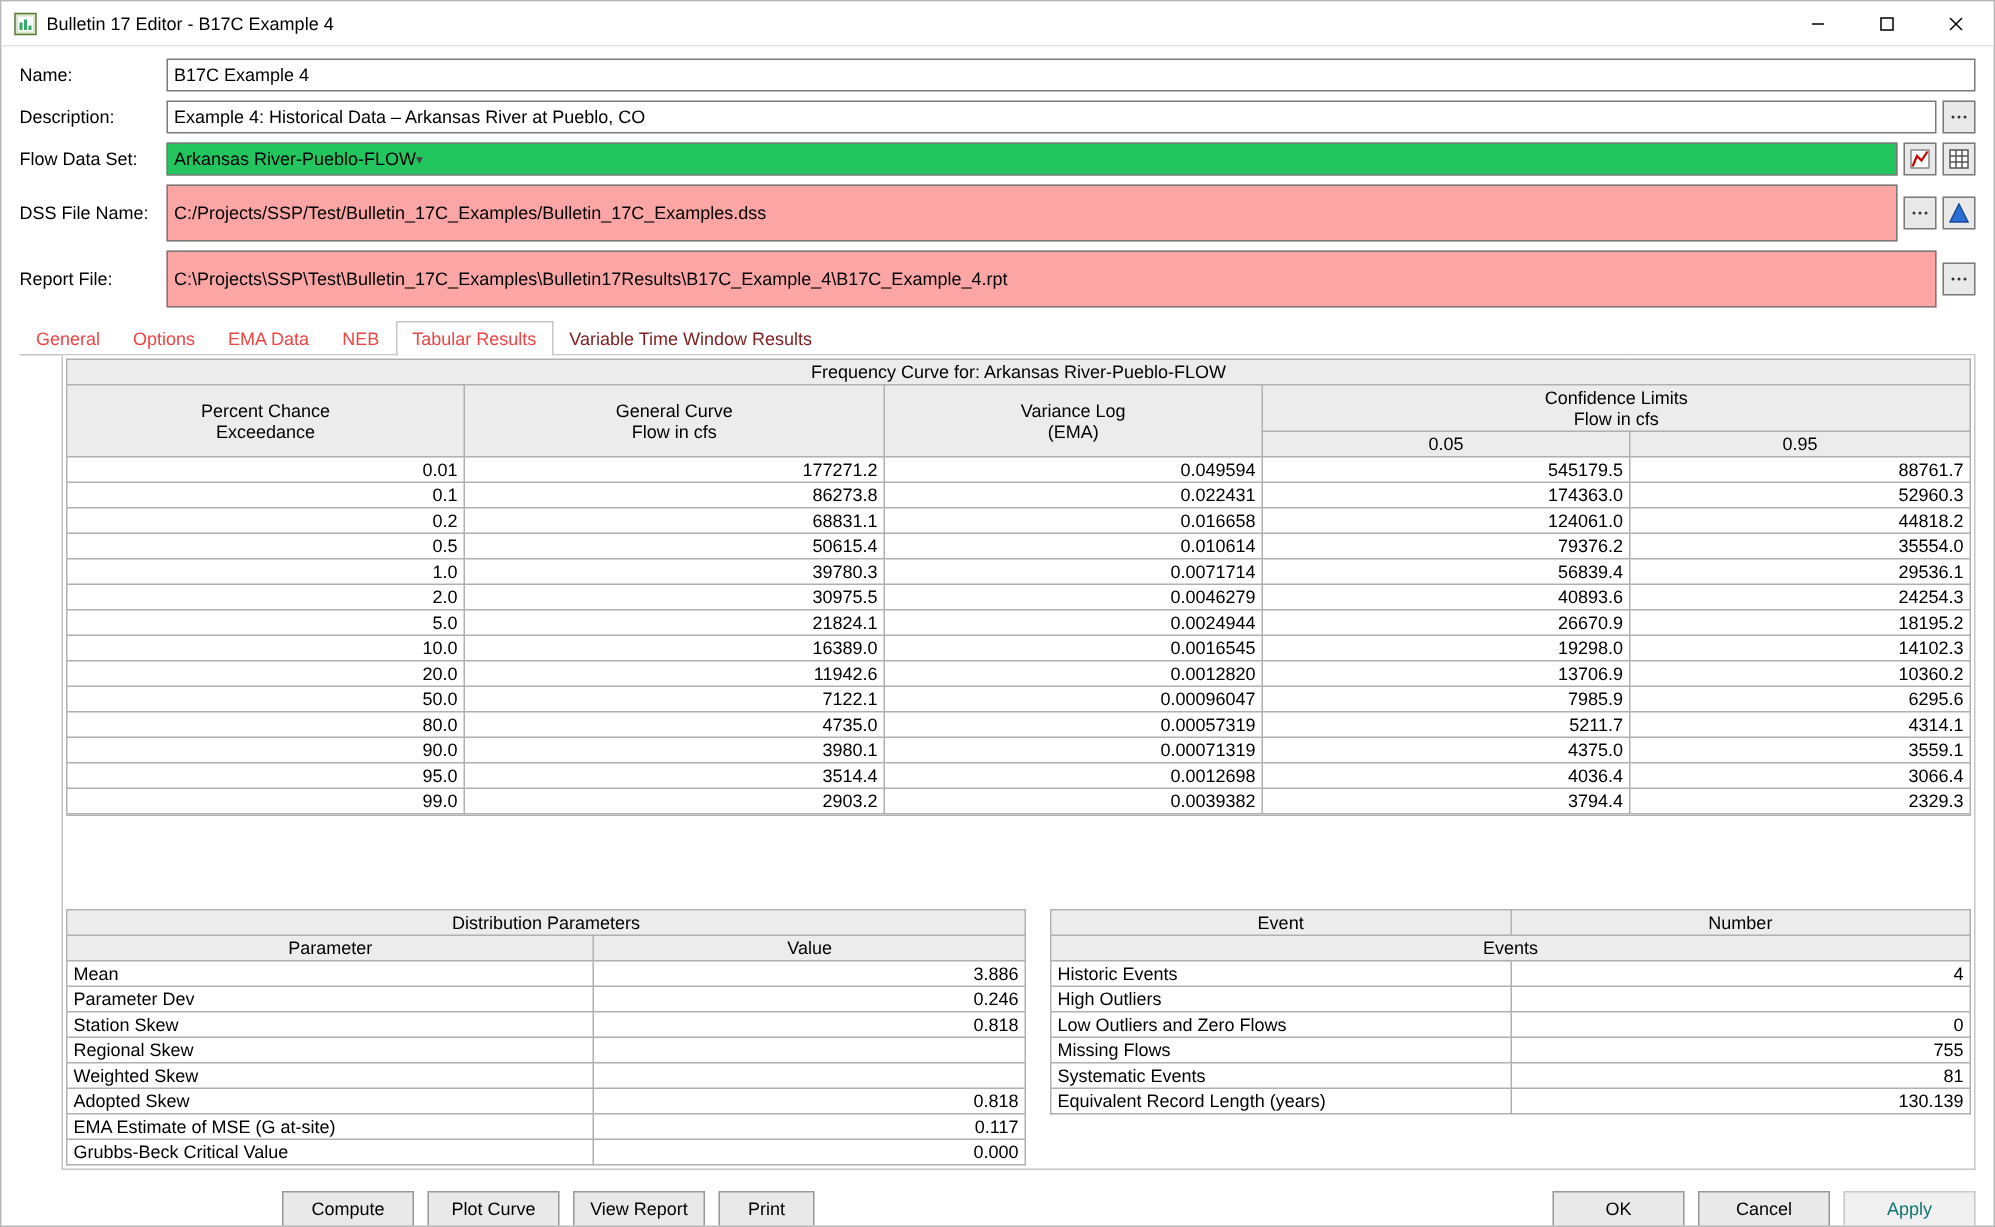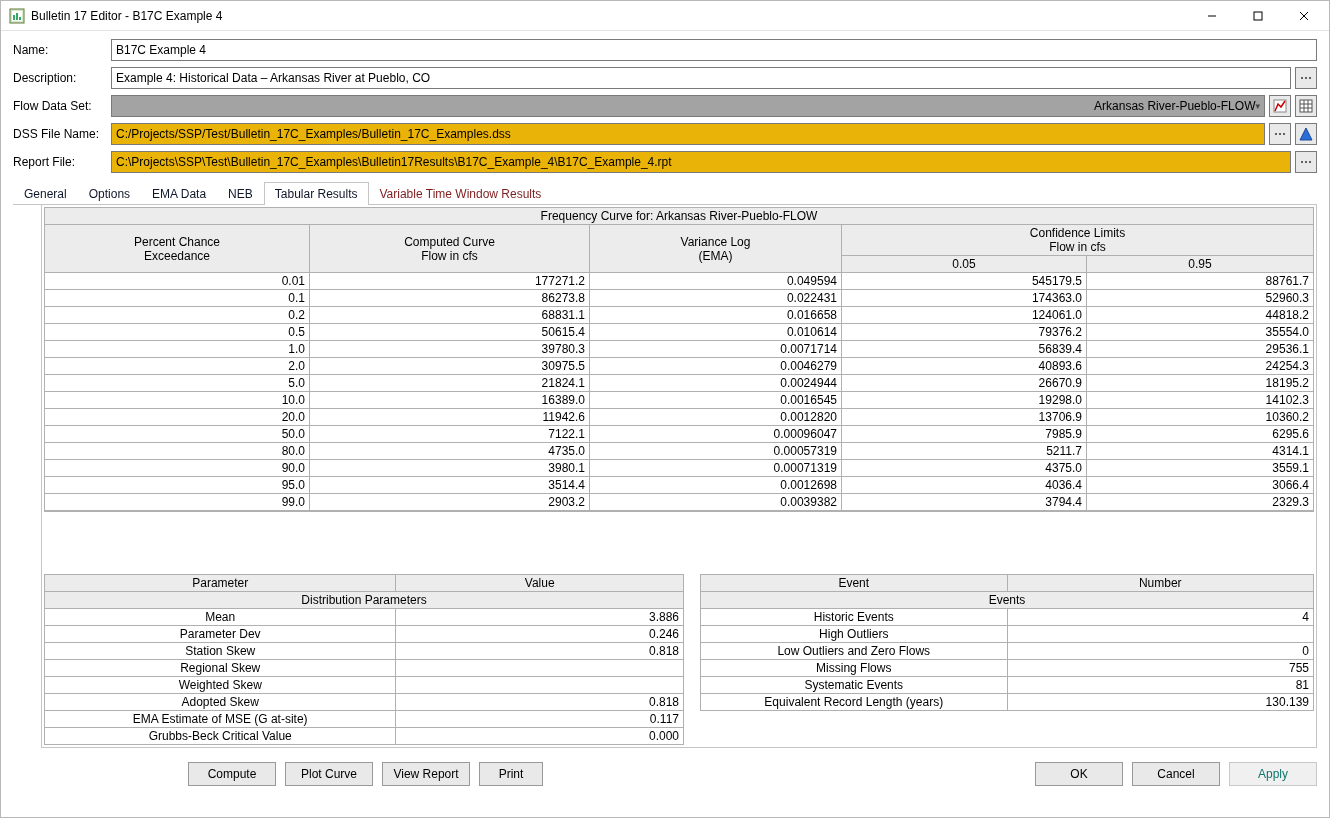--- a/index.html
+++ b/index.html
@@ -54,25 +54,25 @@
     border: 1px solid #7a7a7a;
     background: #ffffff;
     padding: 2px 4px;
     font-family: inherit;
     font-size: 12px;
   }
   .dd {
     flex: 1;
     height: 22px;
     border: 1px solid #7a7a7a;
-    background: #a3a3a3;
+    background: #22c55e;
     padding: 0 4px;
     display: flex;
     align-items: center;
-    justify-content: flex-end;
+    justify-content: flex-start;
   }
   .dd .chev { font-size: 9px; color: #444; }
   .ell-btn {
     width: 22px; height: 22px;
     border: 1px solid #7a7a7a;
     background: #e9e9e9;
     display: flex; align-items: center; justify-content: center;
   }
   .icon-btn {
     width: 22px; height: 22px;
@@ -85,21 +85,21 @@
     border-bottom: 1px solid #c5c5c5;
     margin-top: 8px;
   }
   .tab {
     padding: 4px 10px;
     border: 1px solid transparent;
     border-bottom: none;
     position: relative;
     top: 1px;
     background: transparent;
-    color: #0f172a;
+    color: #ef4444;
   }
   .tab.active {
     background: #ffffff;
     border-color: #c5c5c5;
   }
   .tab.disabled { color: #7f1d1d; }
 
   .tab-body {
     border: 1px solid #c5c5c5;
     border-top: none;
@@ -119,21 +119,21 @@
     height: 16px;
     line-height: 14px;
     background: #fff;
   }
   table.grid th {
     background: #ececec;
     font-weight: normal;
     text-align: center;
   }
   table.grid td.r { text-align: right; }
-  table.grid td.l { text-align: center; }
+  table.grid td.l { text-align: left; }
   .freq-container {
     border: 1px solid #b0b0b0;
     margin-bottom: 8px;
   }
   .freq-blank {
     height: 55px;
     border-top: 1px solid #b0b0b0;
     background: #fff;
   }
   .lower {
@@ -152,21 +152,21 @@
     border: 1px solid #999;
     background: #e9e9e9;
     display: flex;
     align-items: center;
     justify-content: center;
     font-size: 12px;
   }
   .btn.disabled { color: #0f766e; background:#f0f0f0; border-color:#c8c8c8; }
   .spacer { flex: 1; }
   .ro-box {
-    flex:1; height:22px; border:1px solid #7a7a7a; background:#eab308;
+    flex:1; height:38px; border:1px solid #7a7a7a; background:#fca5a5;
     padding:2px 4px; display:flex; align-items:center;
   }
 </style>
 </head>
 <body>
 
 <div class="titlebar">
   <span class="app-icon">
     <svg viewBox="0 0 16 16" width="16" height="16">
         <rect x="1" y="1" width="14" height="14" fill="#d7e8c8" stroke="#5a7a3a"></rect>
@@ -288,21 +288,21 @@
   <div class="tab-body">
 
     <div class="freq-container" style="border:none;">
       <table class="grid">
         <thead>
           <tr>
               <th colspan="5">Frequency Curve for: Arkansas River-Pueblo-FLOW</th>
             </tr>
           <tr>
             <th rowspan="2" style="width:265px;"><span>Percent Chance</span><br><span>Exceedance</span></th>
-            <th rowspan="2" style="width:280px;"><span>Computed Curve</span><br><span>Flow in cfs</span></th>
+            <th rowspan="2" style="width:280px;"><span>General Curve</span><br><span>Flow in cfs</span></th>
             <th rowspan="2" style="width:252px;"><span>Variance Log</span><br><span>(EMA)</span></th>
             <th colspan="2"><span>Confidence Limits</span><br><span>Flow in cfs</span></th>
           </tr>
           <tr>
             <th style="width:245px;">0.05</th>
             <th>0.95</th>
           </tr>
         </thead>
         <tbody id="freq-body">
             <tr>
@@ -406,26 +406,26 @@
           </tbody>
       </table>
       <div class="freq-blank"></div>
     </div>
 
     <div class="lower">
       <div style="flex:0 0 640px;">
         <table class="grid">
           <thead>
             <tr>
+                <th colspan="2">Distribution Parameters</th>
+              </tr>
+            <tr>
               <th style="width:55%;">Parameter</th>
               <th>Value</th>
             </tr>
-            <tr>
-                <th colspan="2">Distribution Parameters</th>
-              </tr>
           </thead>
           <tbody id="dist-body">
               <tr>
                 <td class="l">Mean</td>
                 <td class="r">3.886</td>
               </tr>
               <tr>
                 <td class="l">Parameter Dev</td>
                 <td class="r">0.246</td>
               </tr>

